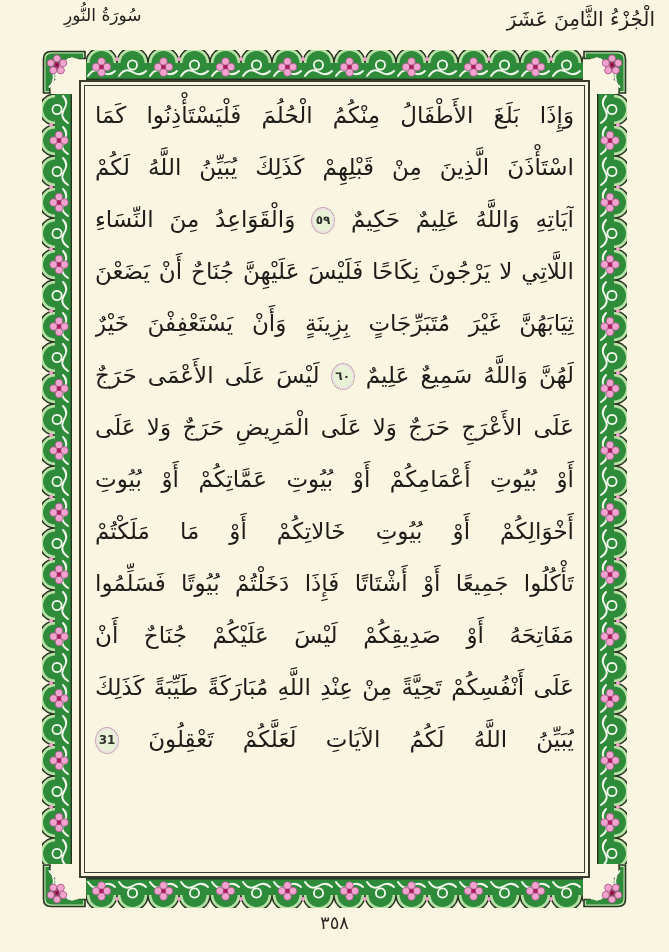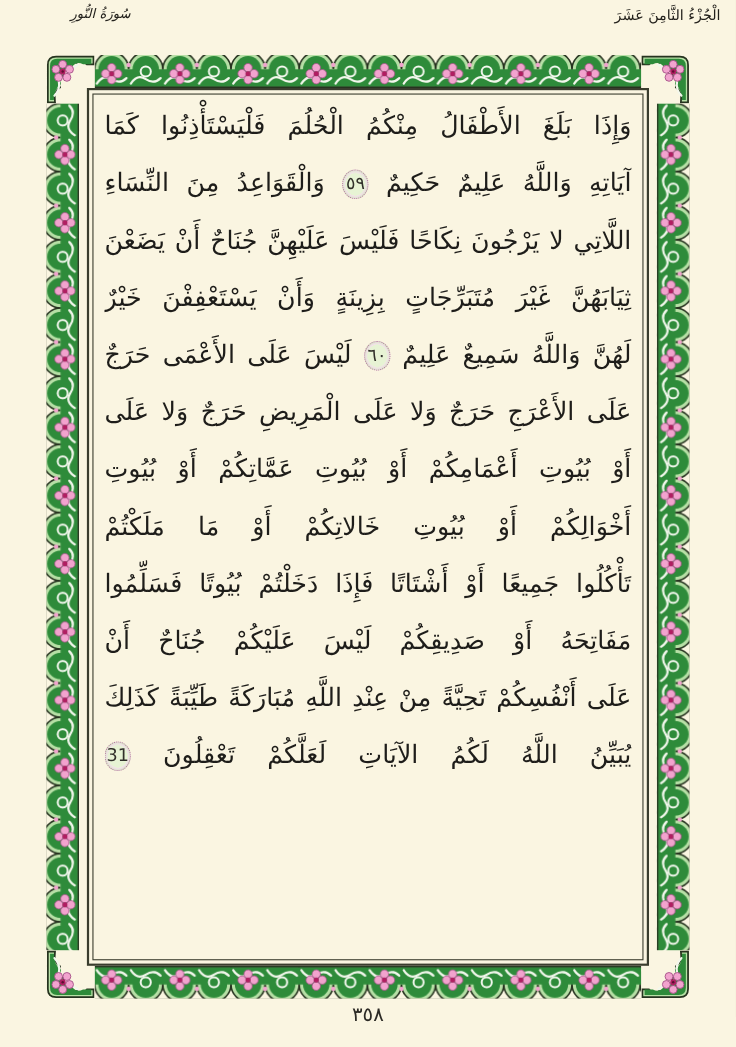--- a/index.html
+++ b/index.html
@@ -3,22 +3,22 @@
 <meta charset="utf-8">
 <style>
   html,body{margin:0;padding:0;}
   body{background:#e9e4cf;font-family:"DejaVu Sans",sans-serif;}
   .page{
     position:relative;width:669px;height:952px;margin:0 auto;
     background:#faf5e1;overflow:hidden;direction:rtl;
   }
   
   .hdr{position:absolute;top:4px;color:#23211c;white-space:nowrap;}
-  .hdr-juz{right:14px;font-size:13px;top:7px;}
-  .hdr-surah{left:64px;font-size:12px;top:5px;font-style:italic;}
+  .hdr-juz{right:14px;font-size:20px;top:7px;}
+  .hdr-surah{left:64px;font-size:17px;top:5px;}
   
   .frame{position:absolute;left:42px;top:50px;width:585px;height:858px;}
   .band{position:absolute;display:block;}
   .band-top{left:44px;top:0;width:497px;height:30px;}
   .band-bottom{left:44px;bottom:0;width:497px;height:30px;transform:scaleY(-1);}
   .band-left{left:0;top:44px;width:30px;height:770px;}
   .band-right{right:0;top:44px;width:30px;height:770px;transform:scaleX(-1);}
   .corner{position:absolute;width:44px;height:44px;}
   .c-tl{left:0;top:0;}
   .c-tr{right:0;top:0;transform:scaleX(-1);}
@@ -35,22 +35,22 @@
   }
   .line{
     direction:rtl;text-align:justify;text-align-last:justify;
     height:52px;line-height:52px;overflow:hidden;
     font-size:23px;color:#1e1d1a;font-family:"DejaVu Sans",sans-serif;
   }
   .ayah{
     display:inline-block;width:24px;height:27px;border-radius:50%;
     background:radial-gradient(ellipse at center,#e7f3d4 0%,#e7f3d4 58%,#f6dfee 60%,#cfe7ba 78%,#d8ecc6 100%);
     border:1px dotted #b877a3;box-sizing:border-box;
-    font-size:16px;line-height:24px;text-align:center;text-align-last:center;
-    color:#31302a;vertical-align:middle;
+    font-size:12px;line-height:24px;text-align:center;text-align-last:center;
+    color:#31302a;vertical-align:middle;font-weight:bold;
   }
   
   .pageno{
     position:absolute;left:0;right:0;top:912px;text-align:center;text-align-last:center;
     font-size:18px;color:#2c2a25;letter-spacing:3px;
   }
   .defs-hidden{position:absolute;width:0;height:0;overflow:hidden;}
 </style>
 </head>
 <body>
@@ -122,20 +122,21 @@
       </svg>
     <svg class="corner c-br" viewBox="0 0 44 44">
         <use href="#corner-art"></use>
       </svg>
   </div>
 
   <div class="textbox">
     <div class="textbox-inner">
 
       <div class="line"><span>وَإِذَا بَلَغَ الأَطْفَالُ مِنْكُمُ الْحُلُمَ فَلْيَسْتَأْذِنُوا كَمَا</span></div>
+      <div class="line"><span>اسْتَأْذَنَ الَّذِينَ مِنْ قَبْلِهِمْ كَذَلِكَ يُبَيِّنُ اللَّهُ لَكُمْ</span></div>
       <div class="line"><span>آيَاتِهِ وَاللَّهُ عَلِيمٌ حَكِيمٌ</span> <span class="ayah">٥٩</span> <span>وَالْقَوَاعِدُ مِنَ النِّسَاءِ</span></div>
       <div class="line"><span>اللَّاتِي لا يَرْجُونَ نِكَاحًا فَلَيْسَ عَلَيْهِنَّ جُنَاحٌ أَنْ يَضَعْنَ</span></div>
       <div class="line"><span>ثِيَابَهُنَّ غَيْرَ مُتَبَرِّجَاتٍ بِزِينَةٍ وَأَنْ يَسْتَعْفِفْنَ خَيْرٌ</span></div>
       <div class="line"><span>لَهُنَّ وَاللَّهُ سَمِيعٌ عَلِيمٌ</span> <span class="ayah">٦٠</span> <span>لَيْسَ عَلَى الأَعْمَى حَرَجٌ وَلا</span></div>
       <div class="line"><span>عَلَى الأَعْرَجِ حَرَجٌ وَلا عَلَى الْمَرِيضِ حَرَجٌ وَلا عَلَى أَنْفُسِكُمْ</span></div>
       <div class="line"><span>أَوْ بُيُوتِ أَعْمَامِكُمْ أَوْ بُيُوتِ عَمَّاتِكُمْ أَوْ بُيُوتِ</span></div>
       <div class="line"><span>أَخْوَالِكُمْ أَوْ بُيُوتِ خَالاتِكُمْ أَوْ مَا مَلَكْتُمْ</span></div>
       <div class="line"><span>تَأْكُلُوا جَمِيعًا أَوْ أَشْتَاتًا فَإِذَا دَخَلْتُمْ بُيُوتًا فَسَلِّمُوا</span></div>
       <div class="line"><span>مَفَاتِحَهُ أَوْ صَدِيقِكُمْ لَيْسَ عَلَيْكُمْ جُنَاحٌ أَنْ</span></div>
       <div class="line"><span>عَلَى أَنْفُسِكُمْ تَحِيَّةً مِنْ عِنْدِ اللَّهِ مُبَارَكَةً طَيِّبَةً كَذَلِكَ</span></div>

